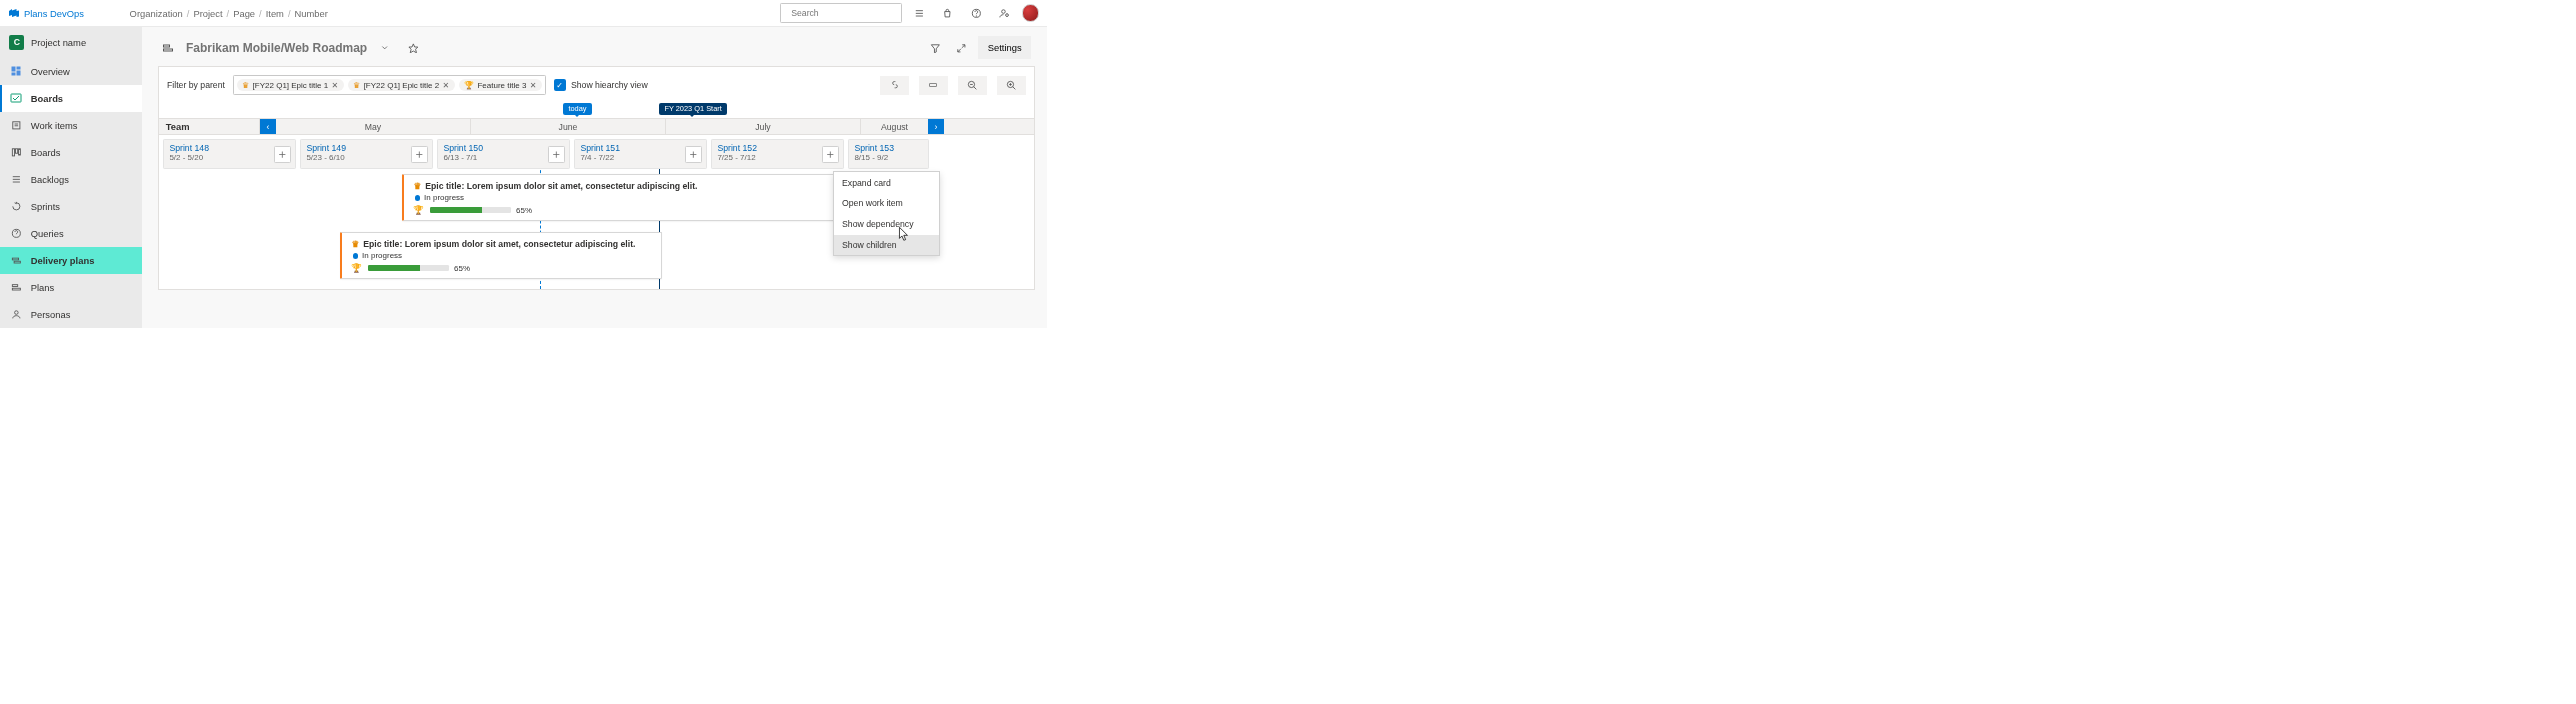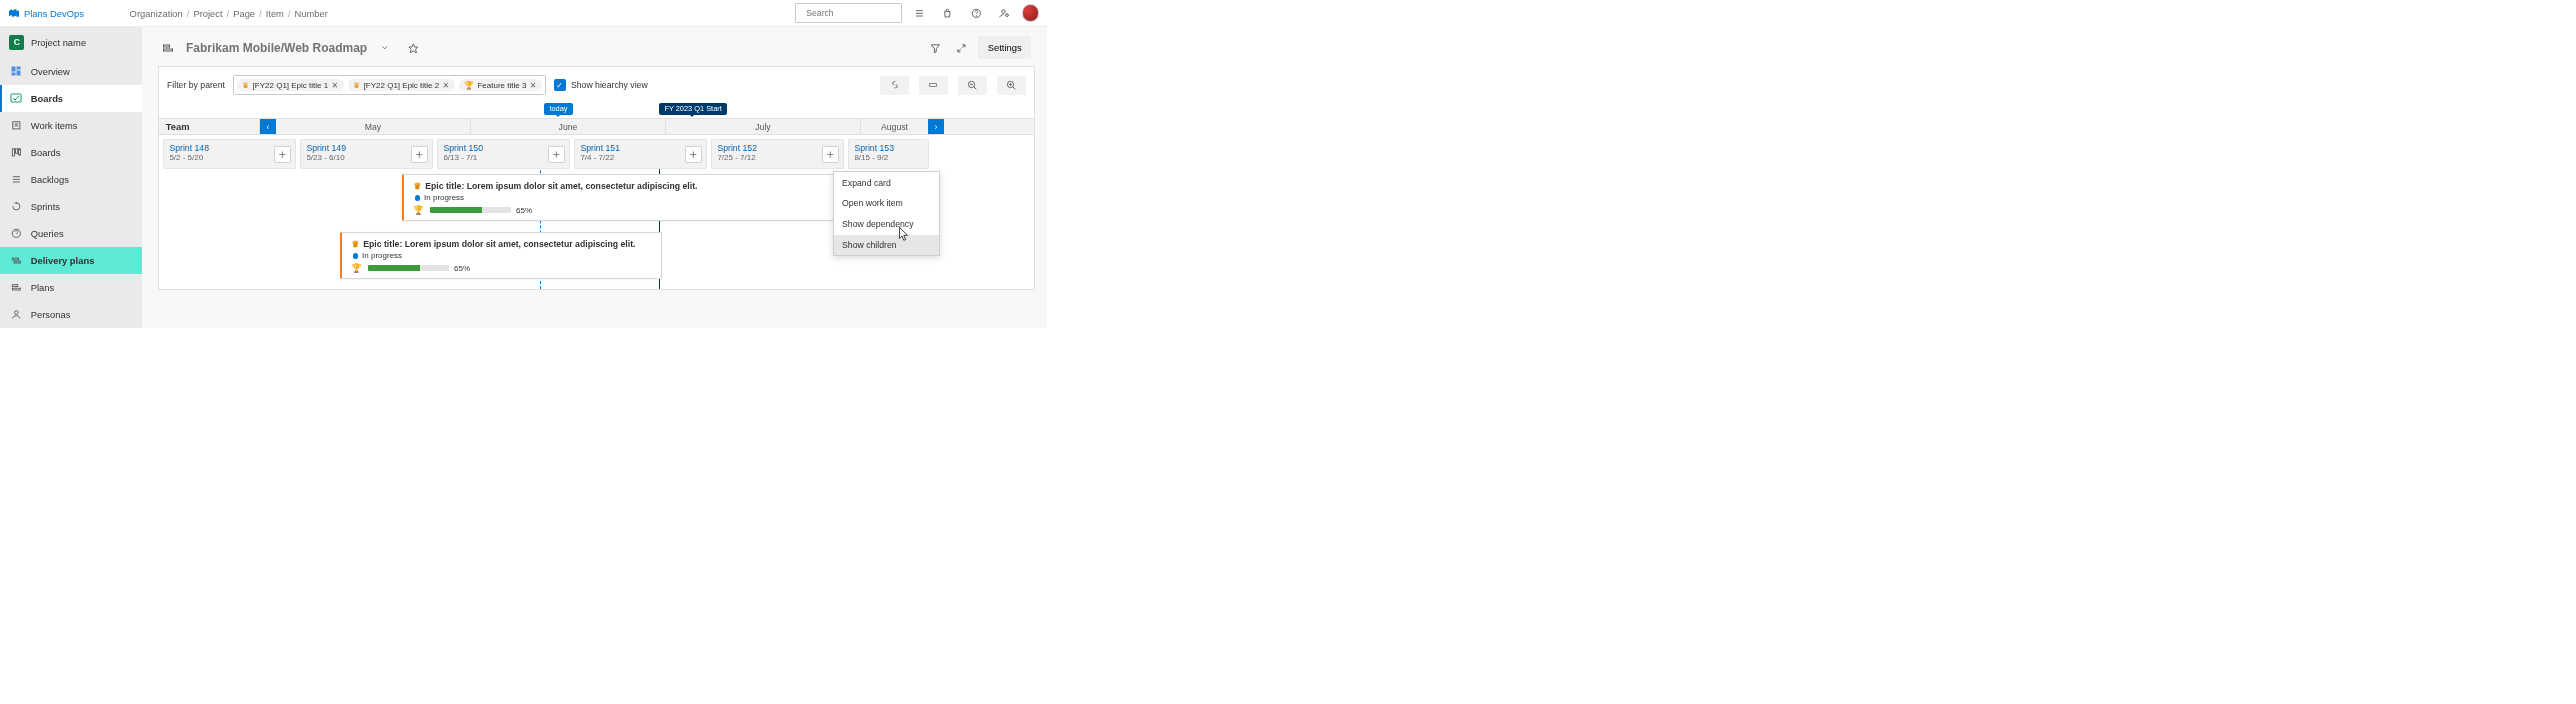--- a/index.html
+++ b/index.html
@@ -6,21 +6,21 @@
   body { margin: 0; background: #fff; font-size: 8.7px; color: #323130; width: 2576px; }
   .shell { display: flex; flex-direction: column; width: 1047px; }
   
   .topbar { height: 27px; display: flex; align-items: center; padding: 0 8px; border-bottom: 0.7px solid #eaeaea; gap: 6.7px; }
   .brand { display: flex; align-items: center; gap: 4px; color: #0078d4; font-weight: 400; font-size: 9.4px; cursor: pointer; }
   .brand svg { width: 12px; height: 12px; }
   .breadcrumbs { margin-left: 39px; display: flex; align-items: center; gap: 4px; color: #6b6b6b; font-size: 9.4px; }
   .breadcrumbs span.sep { color: #b0b0b0; }
   .breadcrumbs span.crumb { cursor: pointer; }
   .top-right { margin-left: auto; display: flex; align-items: center; gap: 6.7px; }
-  .searchbox { display: flex; width: 107px; height: 20px; border: 0.7px solid #c8c8c8; border-radius: 1.3px; padding: 0 4px; gap: 4px; }
+  .searchbox { display: flex; width: 122px; height: 20px; border: 0.7px solid #c8c8c8; border-radius: 1.3px; padding: 0 4px; gap: 4px; }
   .searchbox input { border: none; outline: none; flex: 1; font-size: 8.7px; background: transparent; }
   .topicon { width: 21.5px; height: 21.5px; display: flex; align-items: center; justify-content: center; color: #555; cursor: pointer; border-radius: 1.3px; }
   .avatar { width: 17.4px; height: 17.4px; border-radius: 50%; background: radial-gradient(circle at 30% 30%, #d93e3e, #8e1b1b); border: 0.7px solid #ccc; }
   
   .body { display: flex; flex: 1; min-height: 268px; }
   .sidebar { width: 142px; background: #eaeaea; display: flex; flex-direction: column; }
   .proj { display: flex; align-items: center; gap: 6.7px; padding: 8px 9.4px; font-size: 9.4px; font-weight: 400; }
   .proj .chip { width: 14.8px; height: 14.8px; background: #127d49; color: #fff; display: flex; align-items: center; justify-content: center; border-radius: 2px; font-size: 8.7px; font-weight: 600; }
   .nav-item { display: flex; align-items: center; gap: 8px; padding: 0 9.4px; height: 27px; font-size: 9.4px; color: #323130; cursor: pointer; }
   .nav-item.selected { background: #fff; border-left: 2px solid #0078d4; padding-left: 7.4px; font-weight: 400; }
@@ -46,21 +46,21 @@
   .trophy { color: #7a3db8; }
   .hv { display: flex; align-items: center; gap: 5.4px; }
   .chk { width: 12px; height: 12px; background: #0078d4; border-radius: 2px; display: flex; align-items: center; justify-content: center; color: #fff; font-size: 8px; }
   .right-tools { margin-left: auto; display: flex; gap: 9.4px; }
   .toolbtn { width: 29.5px; height: 19px; background: #f3f2f1; display: flex; align-items: center; justify-content: center; cursor: pointer; color: #555; }
   
   .timeline { position: relative; }
   .markers { position: relative; height: 14.8px; }
   .marker { position: absolute; top: 0; font-size: 7.4px; color: #fff; padding: 1.3px 5.4px; border-radius: 2px; }
   .marker::after { content:""; position: absolute; top: 12px; left: 50%; margin-left:-2.7px; border: 2.7px solid transparent; }
-  .marker.today { background:#0078d4; left: 385px; }
+  .marker.today { background:#0078d4; left: 404px; }
   .marker.today::after { border-top-color:#0078d4; }
   .marker.mile { background:#003a6b; left: 500px; }
   .marker.mile::after { border-top-color:#003a6b; }
   .months { display: flex; height: 17.4px; border-top: 0.7px solid #e1dfdd; border-bottom: 0.7px solid #e1dfdd; background:#f3f2f1; }
   .teamcell { width: 101px; padding: 2.7px 6.7px; font-weight: 600; font-size: 9.4px; border-right:0.7px solid #e1dfdd; background:#f3f2f1; display:flex; align-items:center; }
   .arrow { width: 16px; background:#0078d4; color:#fff; display:flex; align-items:center; justify-content:center; cursor:pointer; }
   .month { flex: 0 0 195px; text-align: center; font-size: 8.7px; color:#555; border-right:0.7px solid #e1dfdd; display:flex; align-items:center; justify-content:center; }
   .month.last { flex: 0 0 67px; border-right:none; }
   .lane { display: flex; }
   .lane-left { width: 101px; padding: 6.7px; border-right: 0.7px solid #e1dfdd; }

